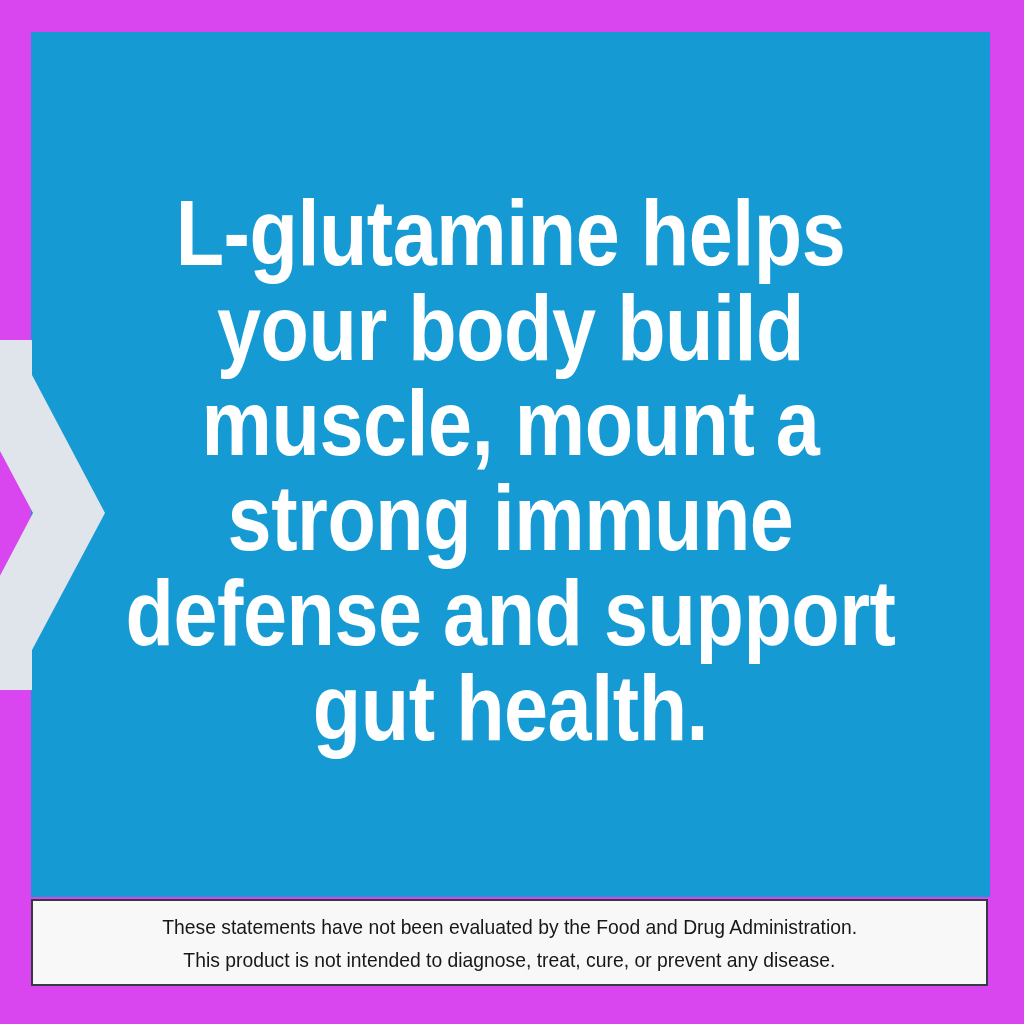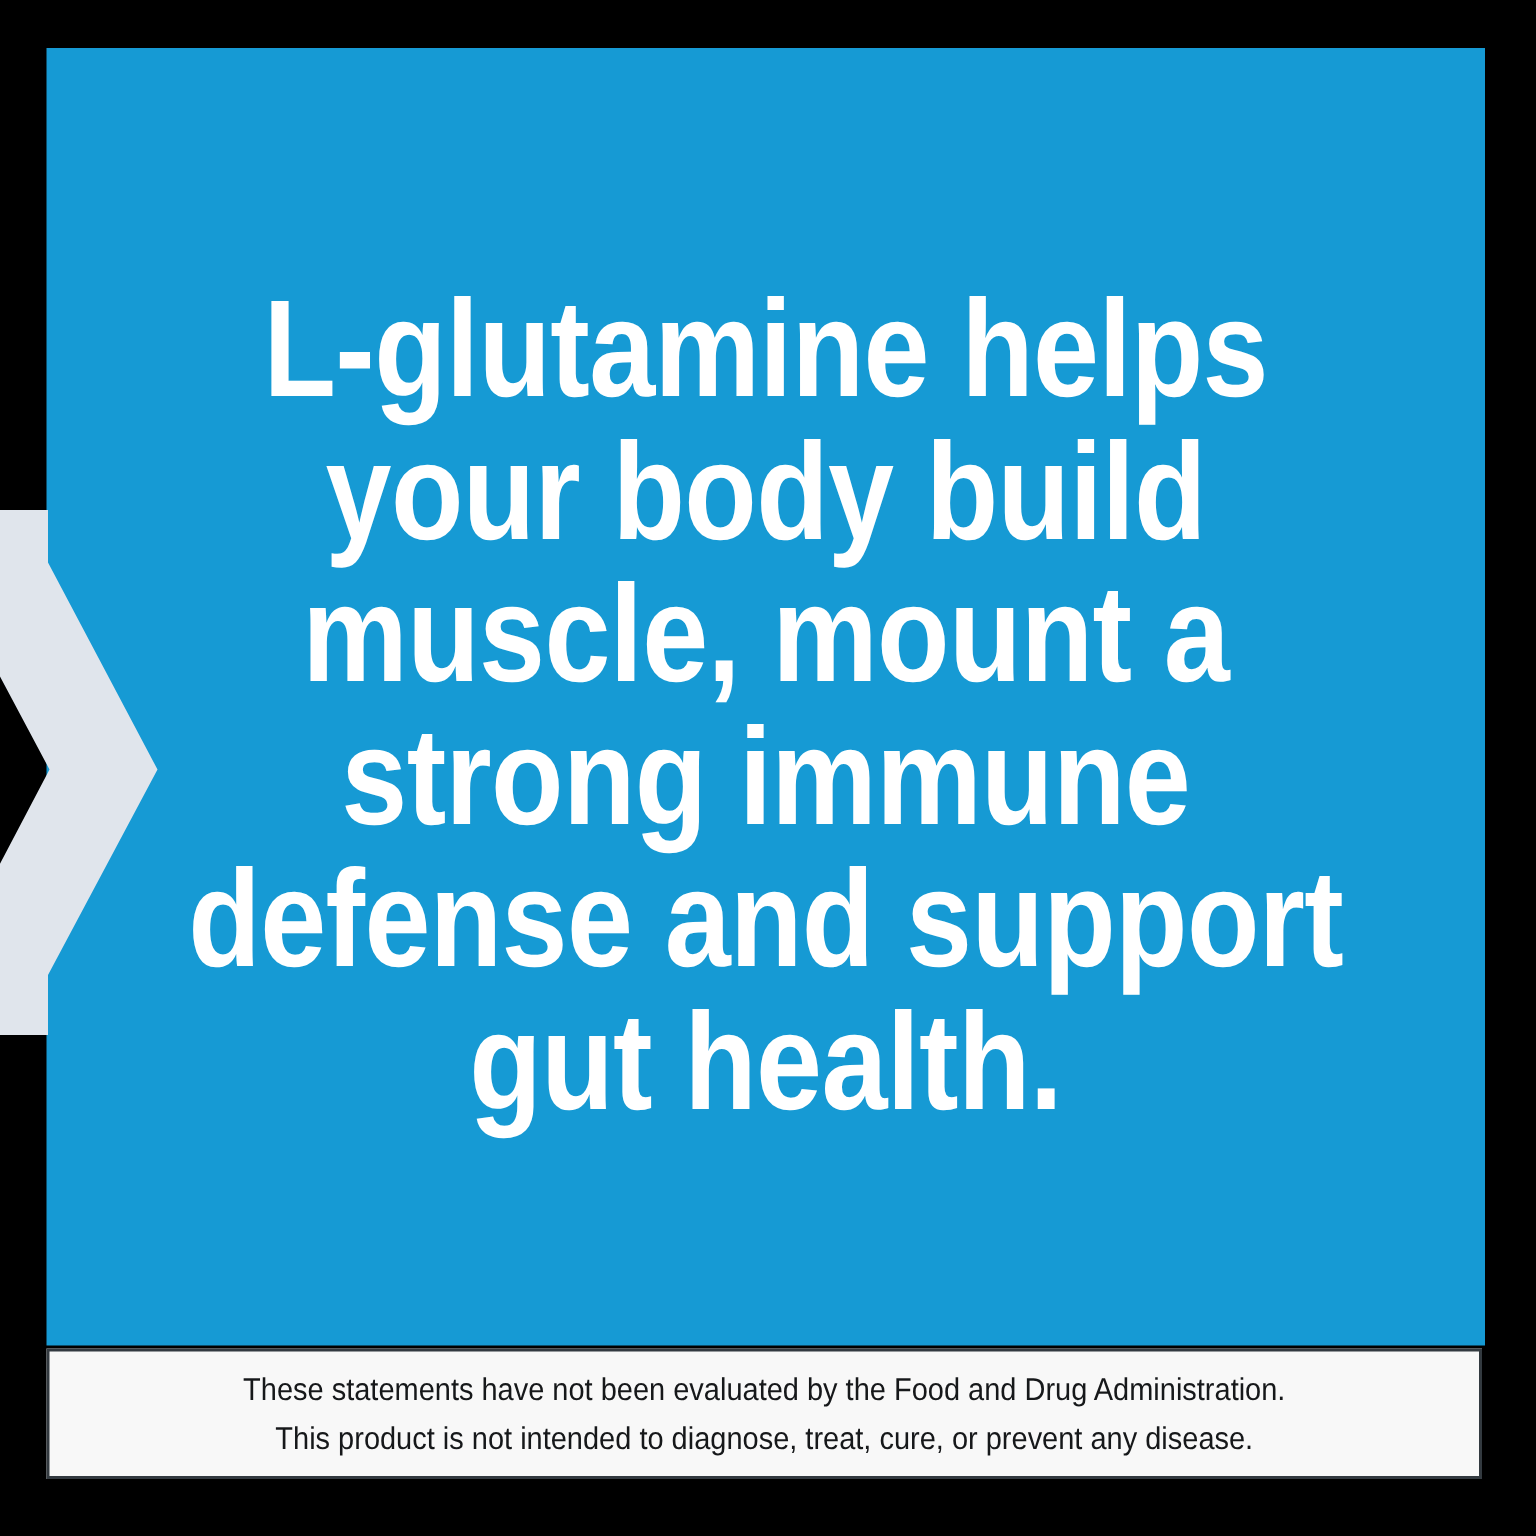--- a/index.html
+++ b/index.html
@@ -12,21 +12,21 @@
     height: 1024px;
     background: #dfe5ed;
     font-family: "Liberation Sans", sans-serif;
     overflow: hidden;
   }
 
   .card {
     position: relative;
     width: 1024px;
     height: 1024px;
-    background: #000000;
+    background: #d946ef;
   }
 
   
   .blue-panel {
     position: absolute;
     left: 31px;
     top: 32px;
     width: 959px;
     height: 865px;
     background: #169ad4;
@@ -71,20 +71,21 @@
     position: absolute;
     left: 31px;
     top: 899px;
     width: 957px;
     height: 87px;
     background: #f8f8f8;
     border: 2px solid #333a40;
     box-sizing: border-box;
     display: flex;
     flex-direction: column;
+    align-items: center;
     justify-content: center;
   }
   .disclaimer-line {
     color: #16181a;
     font-family: "Liberation Sans", sans-serif;
     font-weight: normal;
     font-size: 21px;
     line-height: 33px;
     text-align: center;
     transform: scaleX(0.92);

